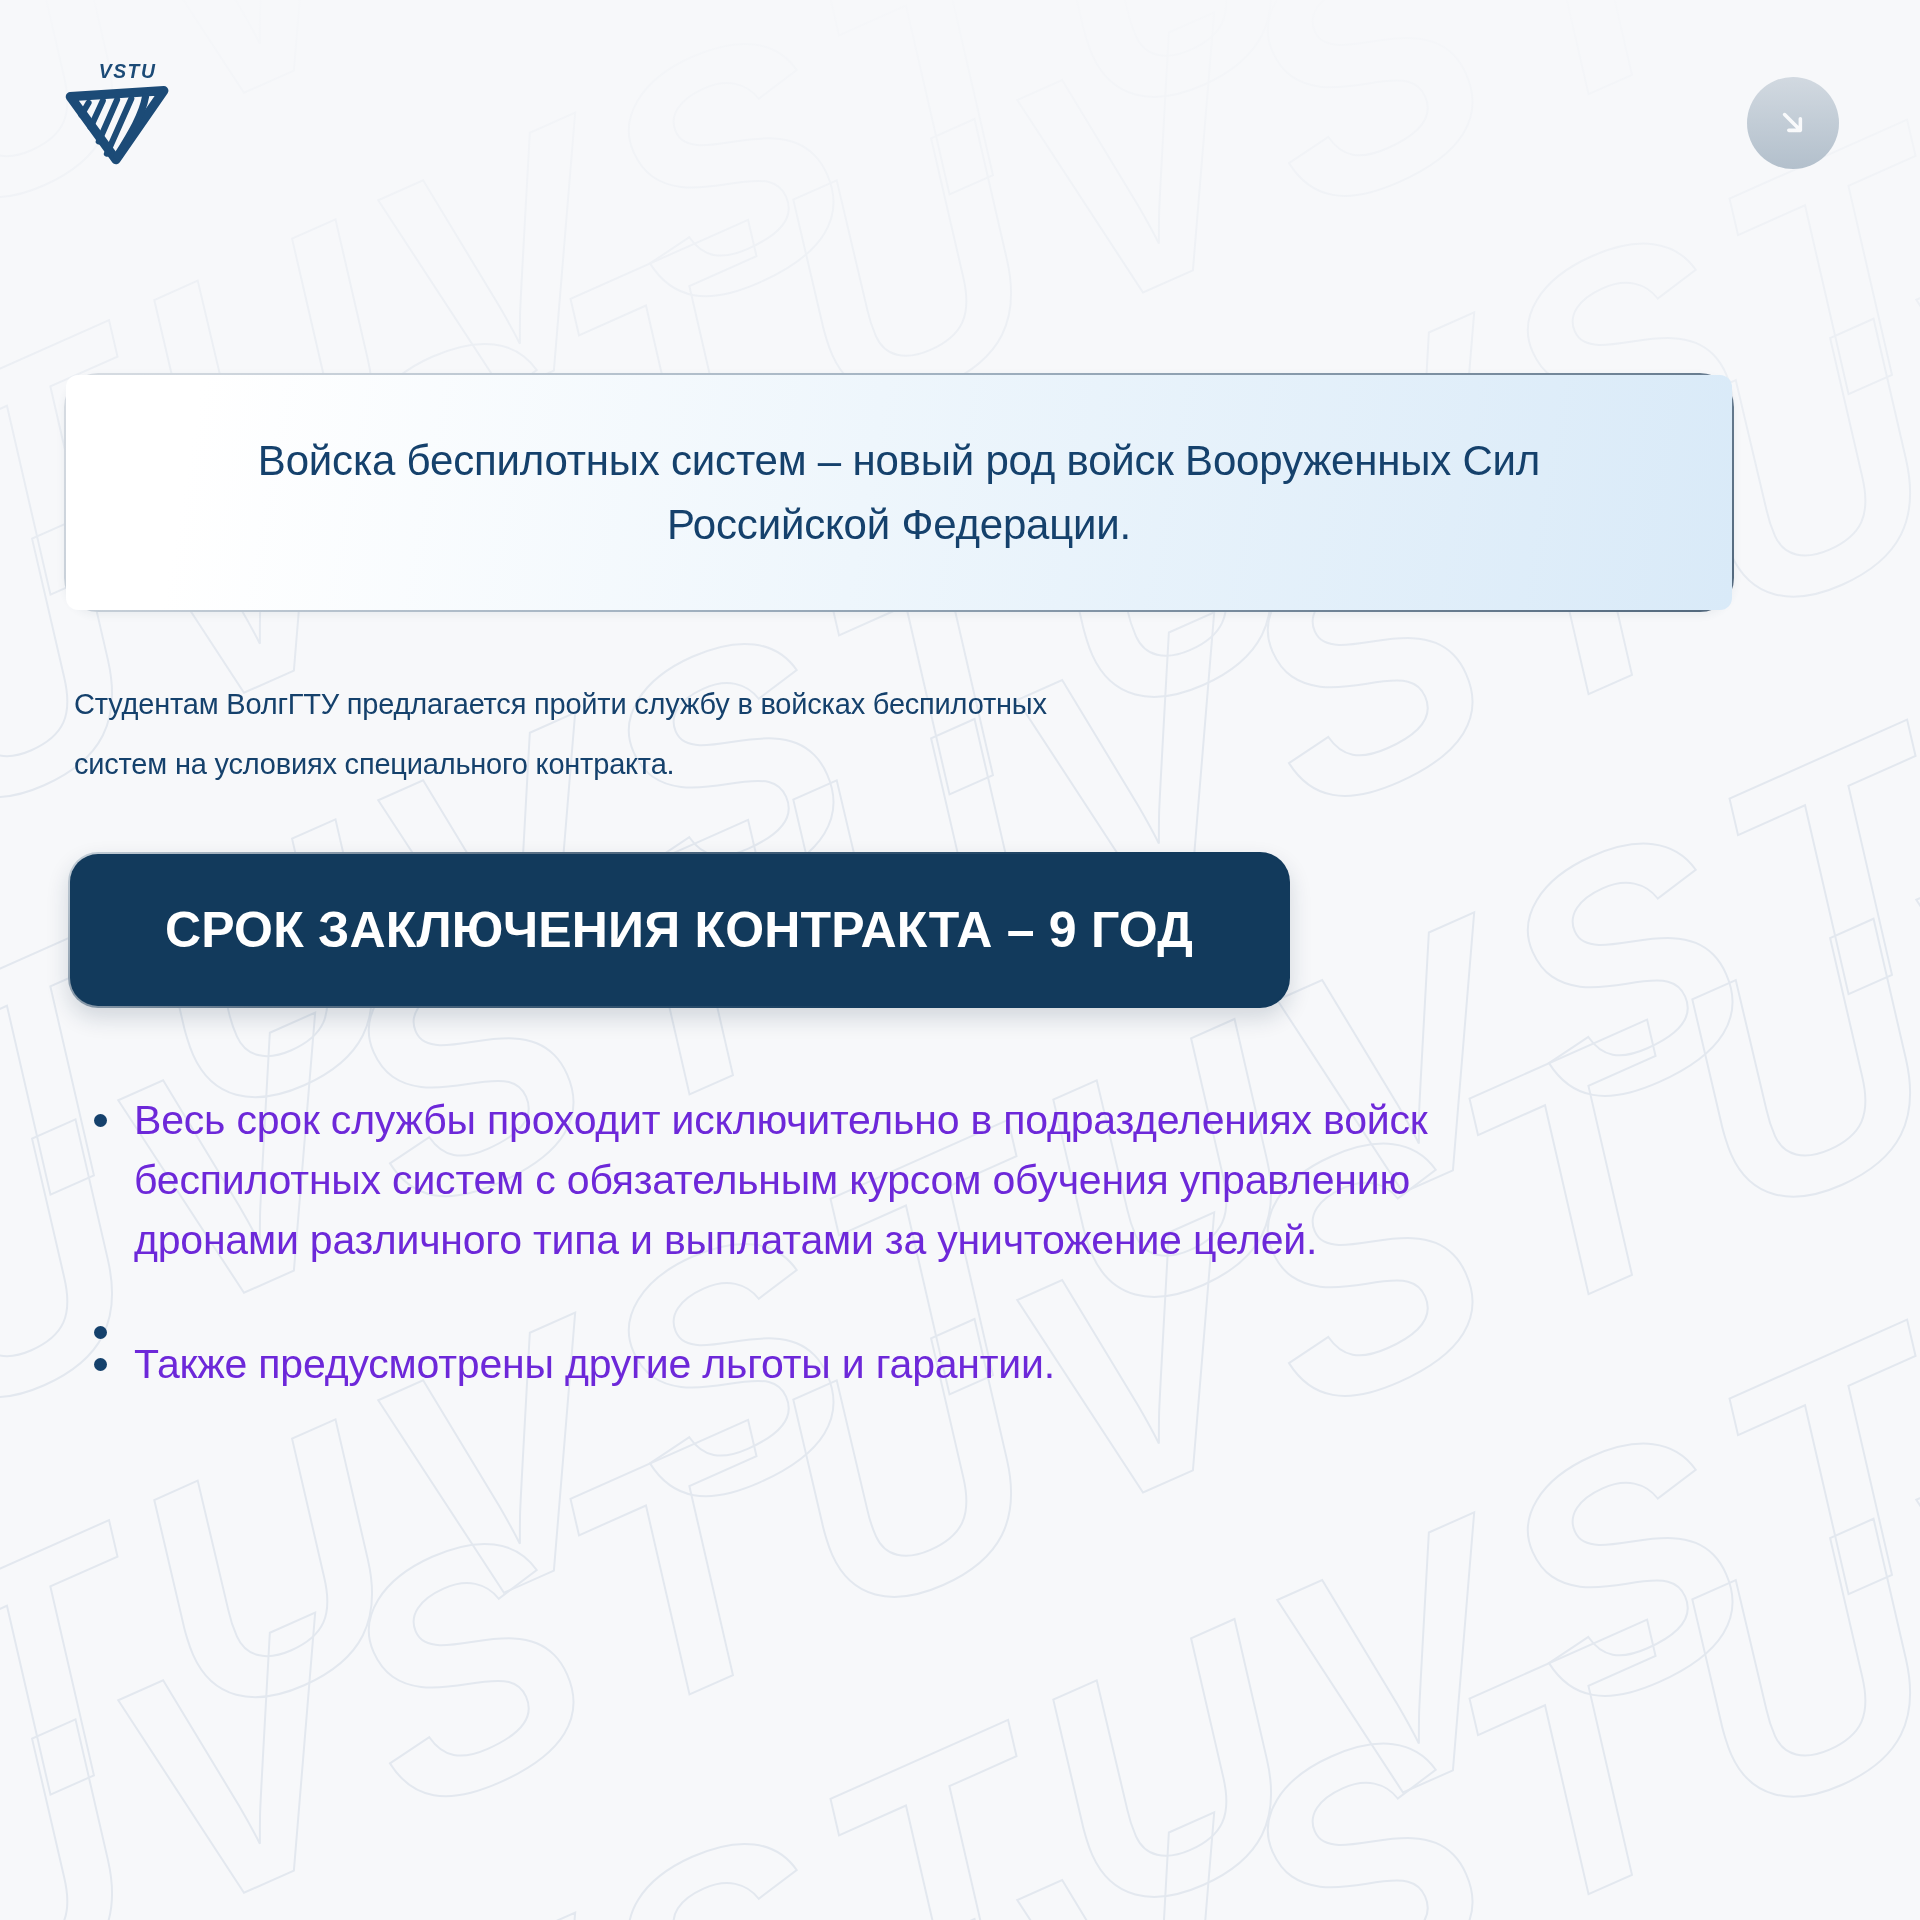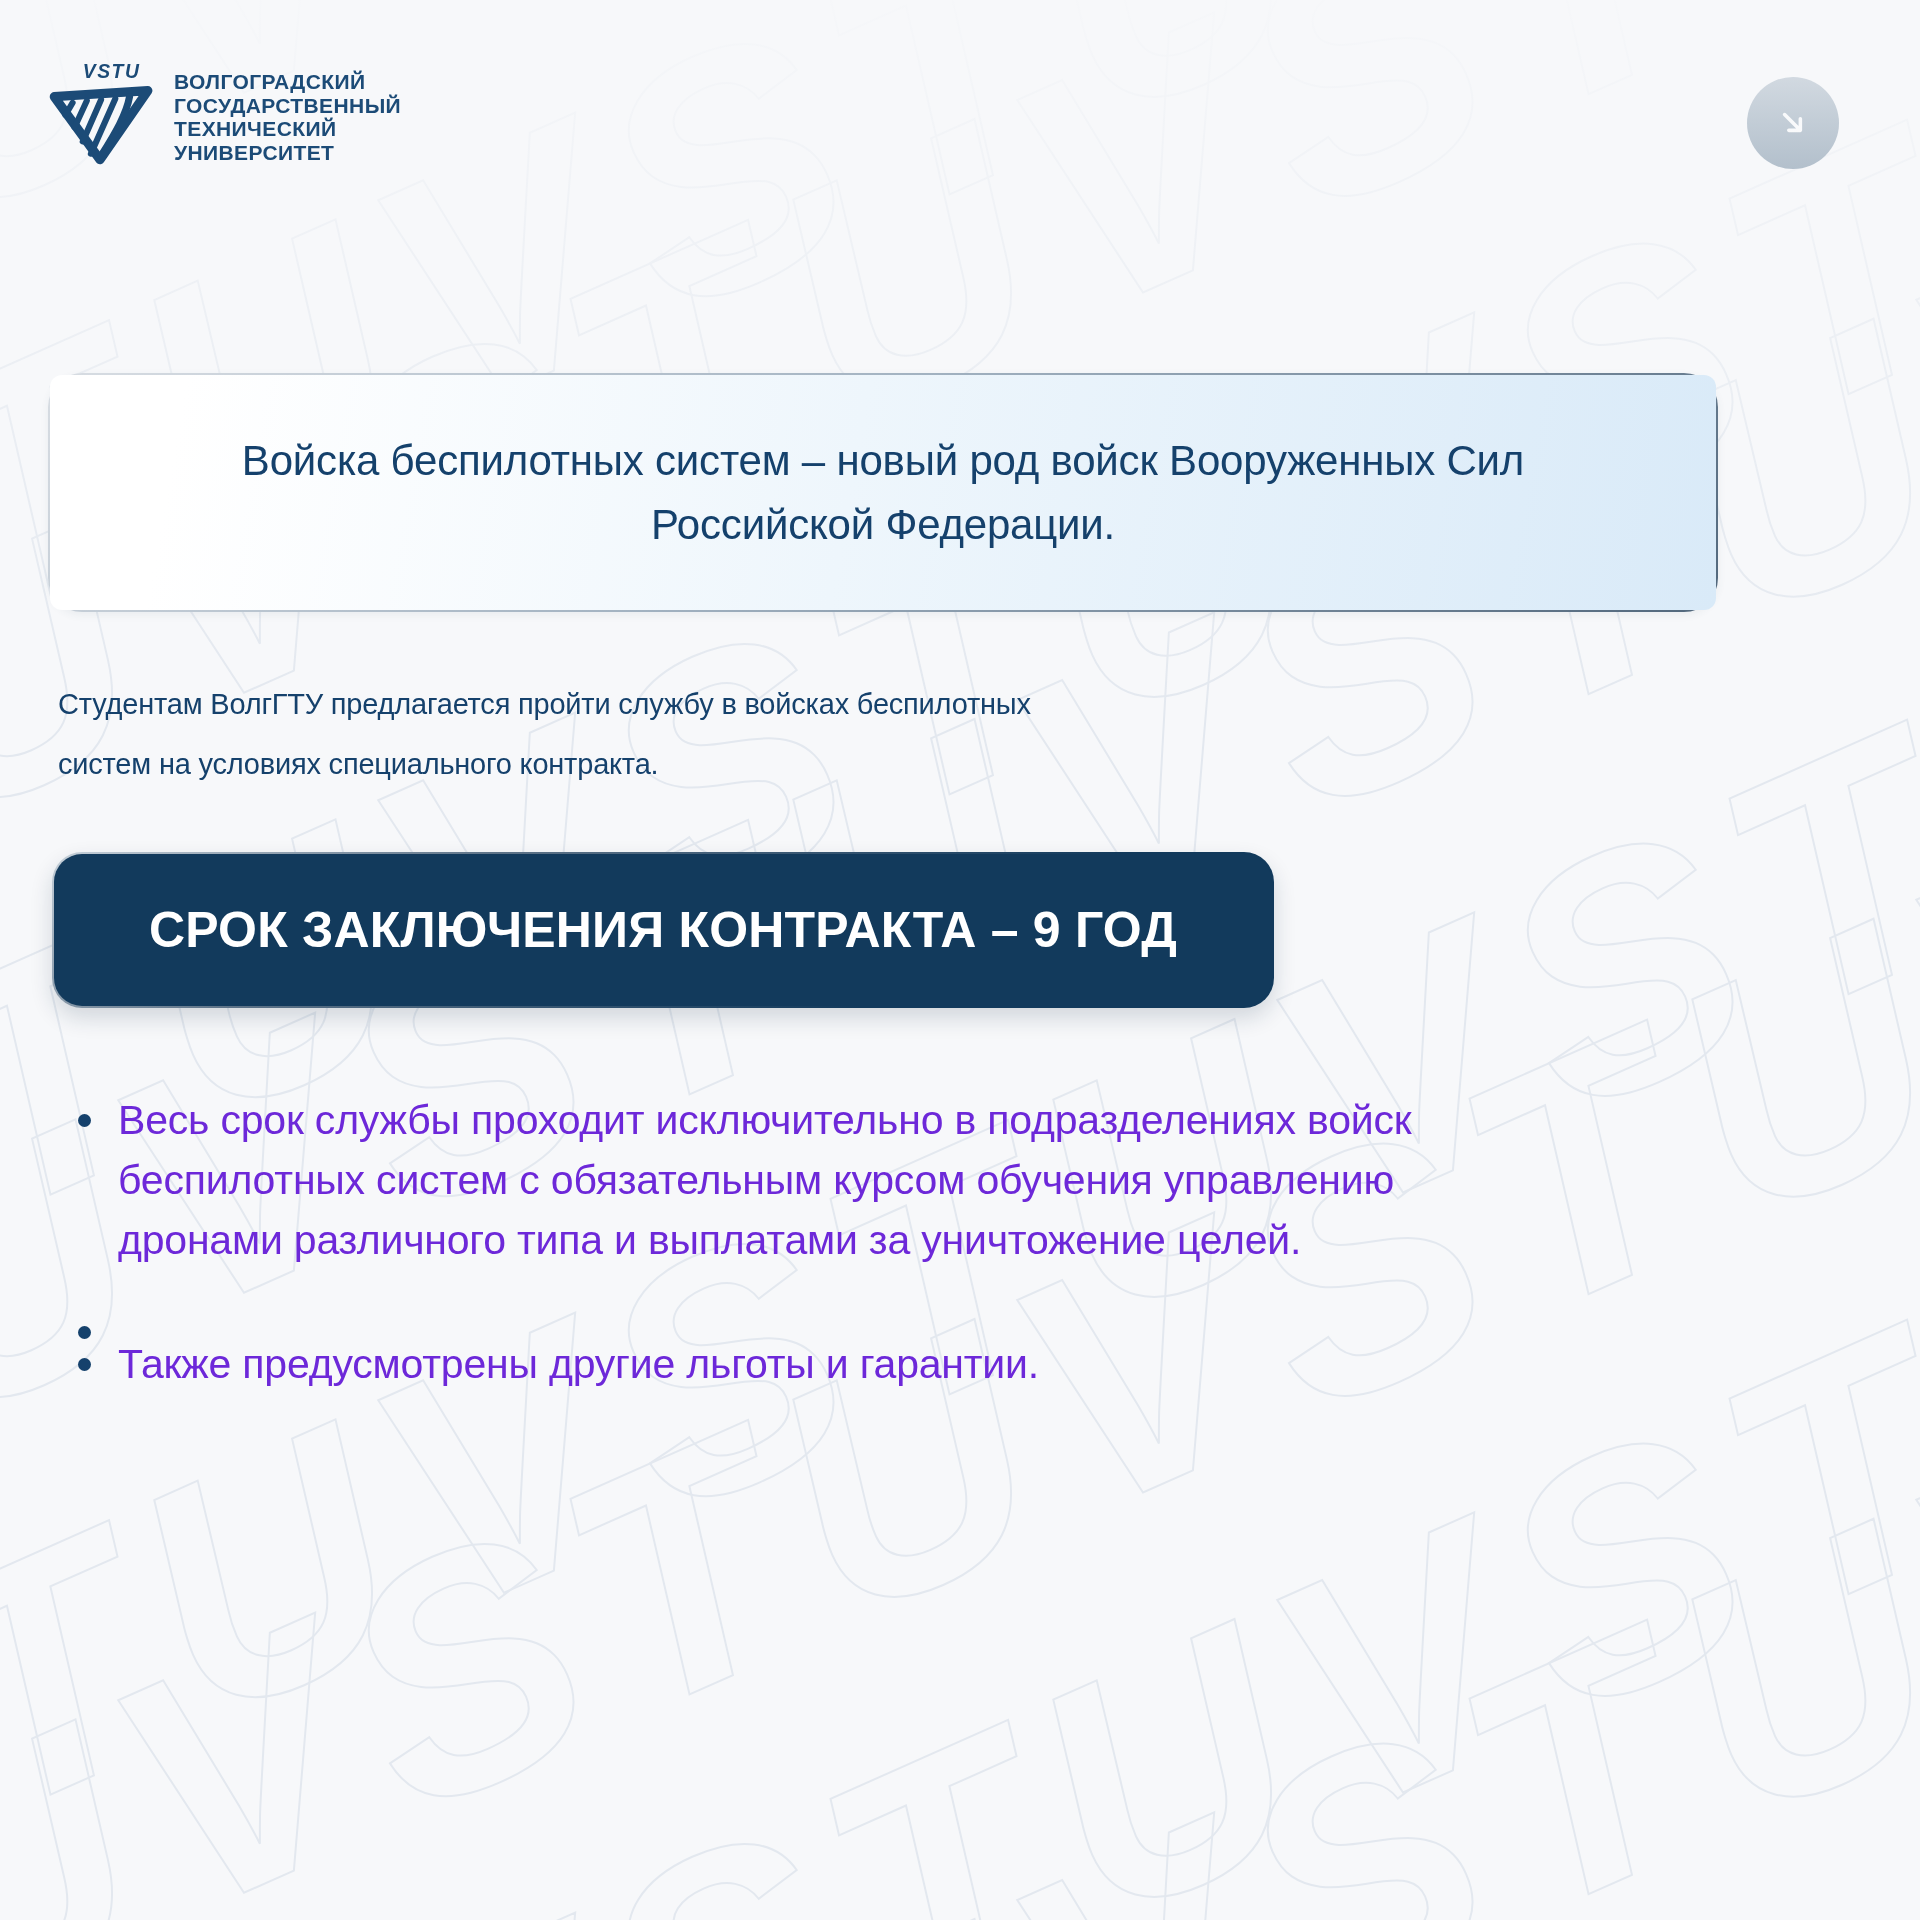--- a/index.html
+++ b/index.html
@@ -20,21 +20,21 @@
     color:transparent;
     -webkit-text-stroke:2px #e3e8ef;
     transform:rotate(-24deg);
     transform-origin:0 50%;
     user-select:none;
   }
   .wm-fade{position:absolute;inset:0;z-index:1;pointer-events:none;
     background:linear-gradient(180deg, rgba(247,248,250,.95) 0%, rgba(247,248,250,.5) 16%, rgba(247,248,250,0) 38%);}
 
   
-  .content{position:relative;z-index:2;padding:56px 52px 0;}
+  .content{position:relative;z-index:2;padding:56px 68px 0;}
 
   .header{display:flex;align-items:flex-start;}
   .logo{display:flex;gap:18px;margin-left:-14px;}
   .logo svg{width:118px;height:118px;display:block;}
   .logo-name{
     margin-top:14px;
     font-size:21px;font-weight:700;line-height:23.5px;letter-spacing:.4px;
     color:#1c4b77;white-space:pre-line;text-transform:uppercase;
   }
   .next-btn{
@@ -127,24 +127,20 @@
           <svg viewBox="0 0 116 116" fill="none">
             <text x="44" y="22" font-size="19" font-style="italic" font-weight="700" letter-spacing="1.5" fill="#1c4b77" font-family="Liberation Sans, sans-serif">VSTU</text>
             <path d="M16 40 L108 34 L61 102 Z" stroke="#1c4b77" stroke-width="9" stroke-linejoin="round" fill="none"></path>
             <path d="M34 46 L27 58" stroke="#1c4b77" stroke-width="6" stroke-linecap="round"></path>
             <path d="M48 44 L36 70" stroke="#1c4b77" stroke-width="6" stroke-linecap="round"></path>
             <path d="M62 43 L44 84" stroke="#1c4b77" stroke-width="6" stroke-linecap="round"></path>
             <path d="M76 42 L52 96" stroke="#1c4b77" stroke-width="6" stroke-linecap="round"></path>
             <path d="M90 40 C87 57 76 76 62 98" stroke="#1c4b77" stroke-width="7" stroke-linecap="round"></path>
           </svg>
         </span>
-        <div class="logo-name">ВОЛГОГРАДСКИЙ
-ГОСУДАРСТВЕННЫЙ
-ТЕХНИЧЕСКИЙ
-УНИВЕРСИТЕТ</div>
       </div>
     </div>
 
     <div class="title-card-border">
       <div class="title-card">
         <div class="title">Войска беспилотных систем – новый род войск Вооруженных Сил
 Российской Федерации.</div>
       </div>
     </div>
 

